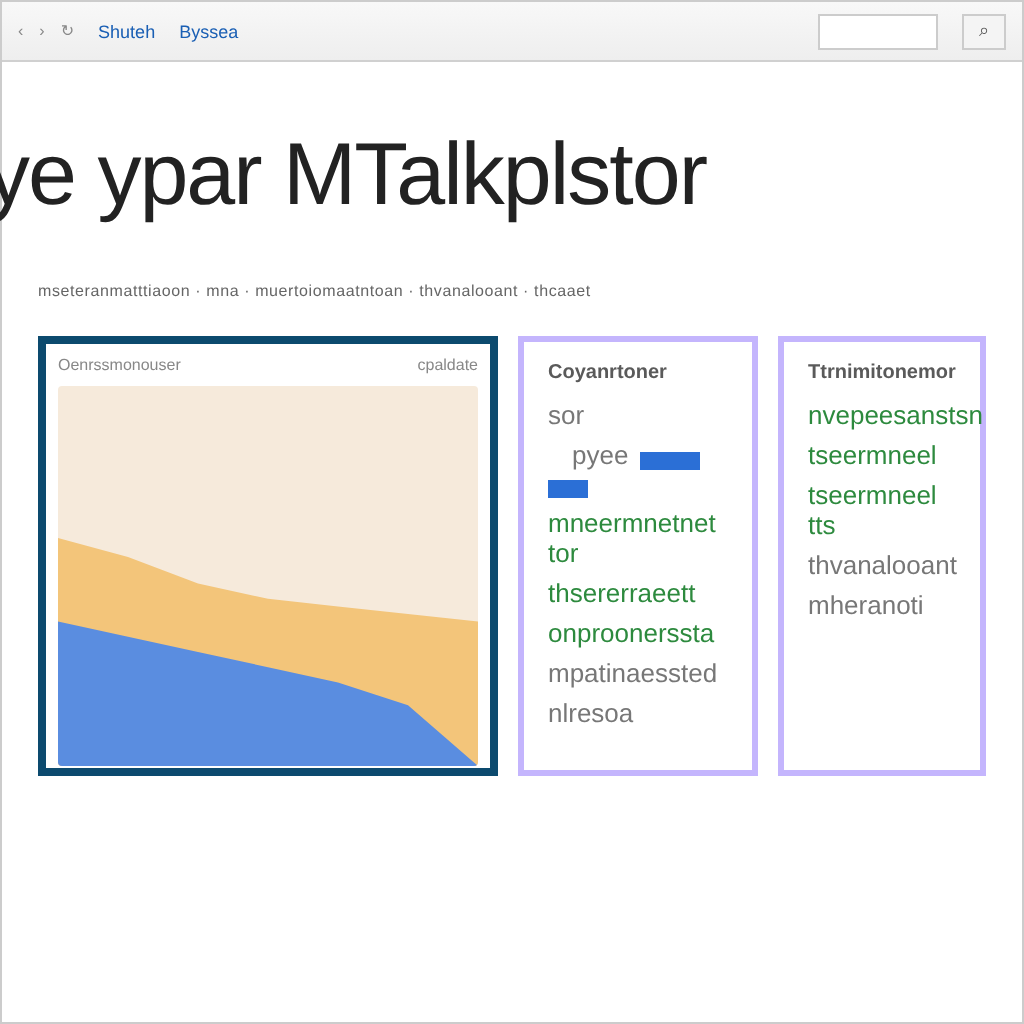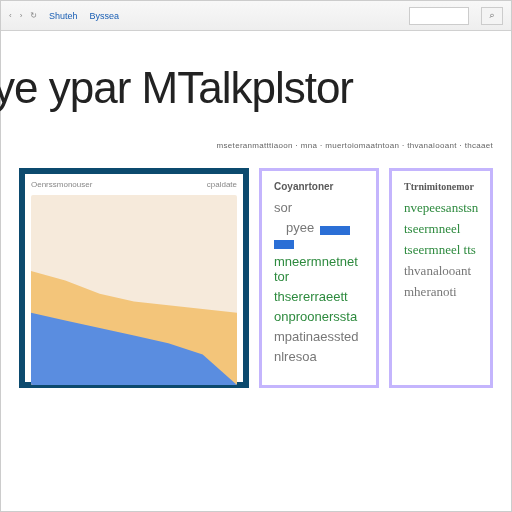--- a/index.html
+++ b/index.html
@@ -46,32 +46,31 @@
   font-size: 44px;
   font-weight: 300;
   color: #222;
   letter-spacing: -1px;
   padding: 18px 0 28px 0;
   margin-left: -8px;
 }
 .subtitle {
   font-size: 8px;
   color: #666;
-  padding: 0 18px 18px 18px;
+  padding: 0 4px 18px 18px;
   letter-spacing: 0.3px;
-  text-align: right;
 }
 .main {
   display: flex;
   gap: 10px;
   padding: 0 18px;
 }
 .chart-card {
   width: 230px; height: 220px;
-  border: 6px solid #0c4a6e;
+  border: 4px solid #0c4a6e;
   padding: 6px;
   background: #fff;
 }
 .chart-card .chart-head {
   font-size: 8px; color: #888;
   margin-bottom: 6px;
   display: flex; justify-content: space-between;
 }
 .chart-area {
   width: 100%; height: 190px;
@@ -100,21 +99,21 @@
 }
 .panel-row .label { color: #777; }
 .badge {
   display: inline-block;
   width: 30px; height: 9px;
   background: #2b6fd6;
 }
 .badge.small { width: 20px; }
 .green { color: #2d8a3e; }
 .blue { color: #1a5fb4; padding-left: 12px; }
-.panel2 { min-width: 100px; font-family: Liberation Serif, serif; }
+.panel2 { min-width: 100px; }
 </style>
 </head>
 <body>
 
 <div class="window">
 
   <div class="toolbar">
     <div class="buttons">
       <span>‹</span>
       <span>›</span>

